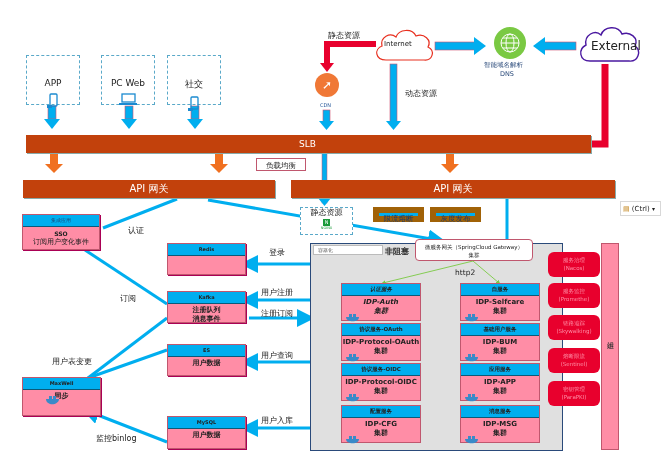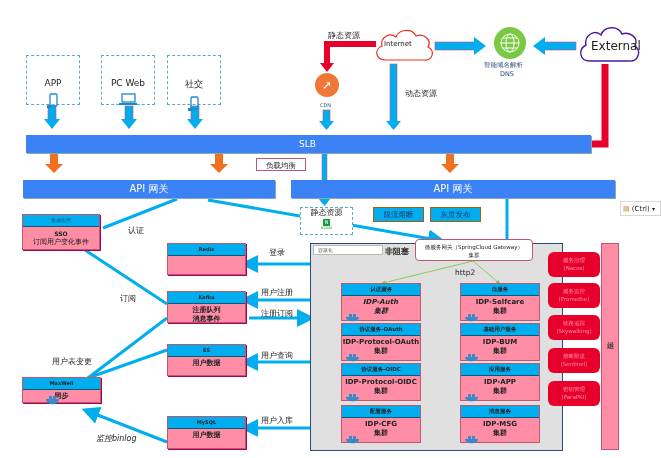--- a/index.html
+++ b/index.html
@@ -2,31 +2,31 @@
 <html><head>
 <meta charset="utf-8">
 <style>
   html,body{margin:0;padding:0;background:#ffffff;}
   body{width:661px;height:458px;position:relative;overflow:hidden;font-family:"DejaVu Sans",sans-serif;color:#222;}
   .abs{position:absolute;}
   svg.overlay{position:absolute;left:0;top:0;width:661px;height:458px;pointer-events:none;}
   .client{position:absolute;width:54px;height:50px;border:1px dashed #5aa9c9;background:#fff;box-sizing:border-box;text-align:center;font-size:9px;}
   .client .lbl{margin-top:22px;display:block;}
   .client .ic{display:block;margin:5px auto 0;}
-  .bar{position:absolute;background:#3b82f6;color:#fff;text-align:center;box-shadow:1px 1px 0 #8aa;}
+  .bar{position:absolute;background:#c2410c;color:#fff;text-align:center;box-shadow:1px 1px 0 #8aa;}
   .lab{position:absolute;font-size:8px;color:#222;white-space:nowrap;}
   .store{position:absolute;width:79px;border:1px solid #c0576e;box-sizing:border-box;background:#ff8da6;box-shadow:1px 1px 0 #a05;}
   .store .hd{background:#00aeef;height:11px;font-size:5px;font-weight:bold;color:#222;text-align:center;line-height:11px;border-bottom:1px solid #0a5a7a;}
   .store .bd{font-size:7px;font-weight:bold;color:#222;text-align:center;padding:2px 0;line-height:9px;}
   .svc{position:absolute;width:80px;height:38px;border:1px solid #c0576e;box-sizing:border-box;background:#ff8da6;}
   .svc .hd{background:#00aeef;height:11px;font-size:5.5px;font-weight:bold;text-align:center;line-height:11px;color:#222;border-bottom:1px solid #0a5a7a;}
   .svc .bd{position:relative;font-size:7px;font-weight:bold;text-align:center;line-height:9px;padding-top:2px;color:#222;}
   .whale{position:absolute;left:3px;bottom:-6px;}
   .redbox{position:absolute;width:52px;height:25px;background:#e8002d;border-radius:6px;color:#ff8da6;text-align:center;font-size:5.5px;line-height:8px;padding-top:4px;box-sizing:border-box;}
-  .tagbox{position:absolute;background:#00aeef;border:1px solid #a16207;font-size:7.5px;color:#1b3b6b;text-align:center;box-sizing:border-box;}
+  .tagbox{position:absolute;background:#00aeef;border:6px solid #a16207;font-size:7.5px;color:#1b3b6b;text-align:center;box-sizing:border-box;font-family:Liberation Mono, monospace;}
 </style>
 </head>
 <body>
 
 <svg class="overlay" viewBox="0 0 661 458">
   <defs>
     <marker id="ah-blue" markerWidth="6" markerHeight="6" refX="3" refY="3" orient="auto">
         <path d="M0,0 L6,3 L0,6 z" fill="#00aeef"></path>
       </marker>
     <marker id="ah-green" markerWidth="5" markerHeight="5" refX="3" refY="2.5" orient="auto">
@@ -188,21 +188,21 @@
   <div class="hd" style="font-weight:normal;color:#1b4a7a;">集成应用</div>
   <div class="bd" style="font-weight:normal;">
     <div style="font-weight:bold;font-size:6px;">SSO</div>
     <div>订阅用户变化事件</div>
   </div>
 </div>
 
 <div class="lab" style="left:128px;top:225px;">认证</div>
 <div class="lab" style="left:120px;top:293px;">订阅</div>
 <div class="lab" style="left:52px;top:356px;">用户表变更</div>
-<div class="lab" style="left:96px;top:433px;font-style:italic;">监控binlog</div>
+<div class="lab" style="left:96px;top:433px;">监控binlog</div>
 <div class="lab" style="left:269px;top:247px;">登录</div>
 <div class="lab" style="left:261px;top:287px;">用户注册</div>
 <div class="lab" style="left:261px;top:308px;">注册订阅</div>
 <div class="lab" style="left:261px;top:350px;">用户查询</div>
 <div class="lab" style="left:261px;top:415px;">用户入库</div>
 
 <div class="store" style="left:167px;top:243px;height:32px;">
   <div class="hd">Redis</div>
 </div>
 <div class="store" style="left:167px;top:291px;height:32px;">
@@ -218,21 +218,21 @@
       <div>用户数据</div>
     </div>
 </div>
 <div class="store" style="left:167px;top:416px;height:33px;">
   <div class="hd">MySQL</div>
   <div class="bd">
       <div>用户数据</div>
     </div>
 </div>
 
-<div class="store" style="left:22px;top:377px;height:26px;">
+<div class="store" style="left:22px;top:377px;height:39px;">
   <div class="hd">MaxWell</div>
   <div class="bd" style="position:relative;">
     <span>同步</span>
     <svg style="position:absolute;left:22px;top:3px;" width="16" height="12">
         <path d="M1,6 L14,6 C14,10 9,12 5,11 C2,10 1,8 1,6 Z" fill="#3a8ac8"></path>
         <rect x="4" y="3" width="3" height="3" fill="#3a8ac8"></rect>
         <rect x="8" y="3" width="3" height="3" fill="#3a8ac8"></rect>
       </svg>
   </div>
 </div>

